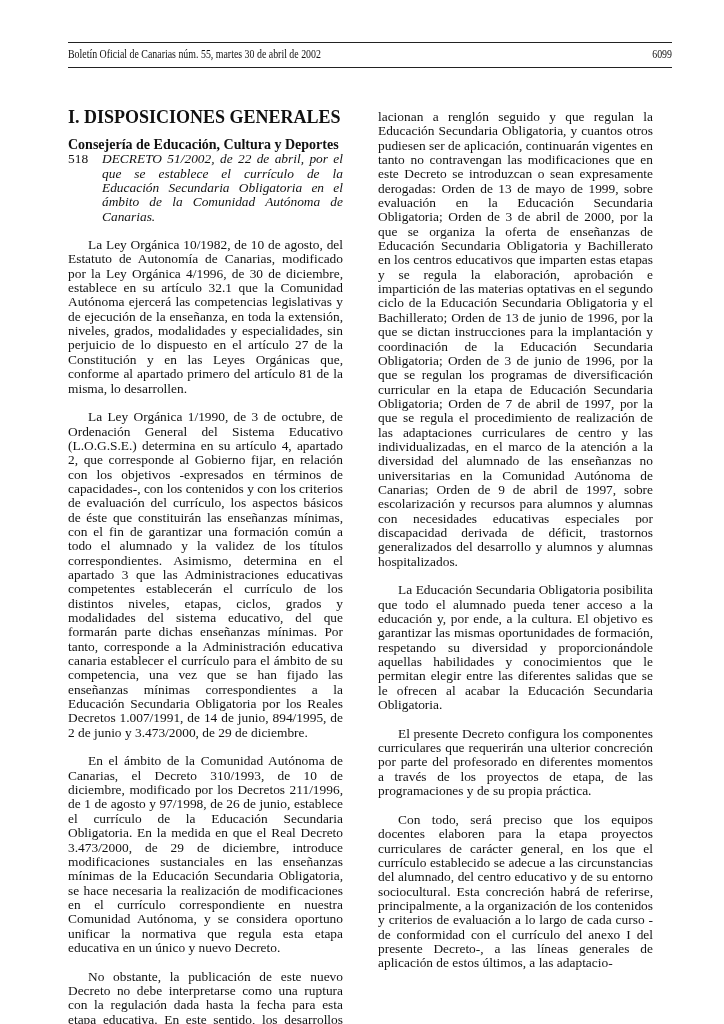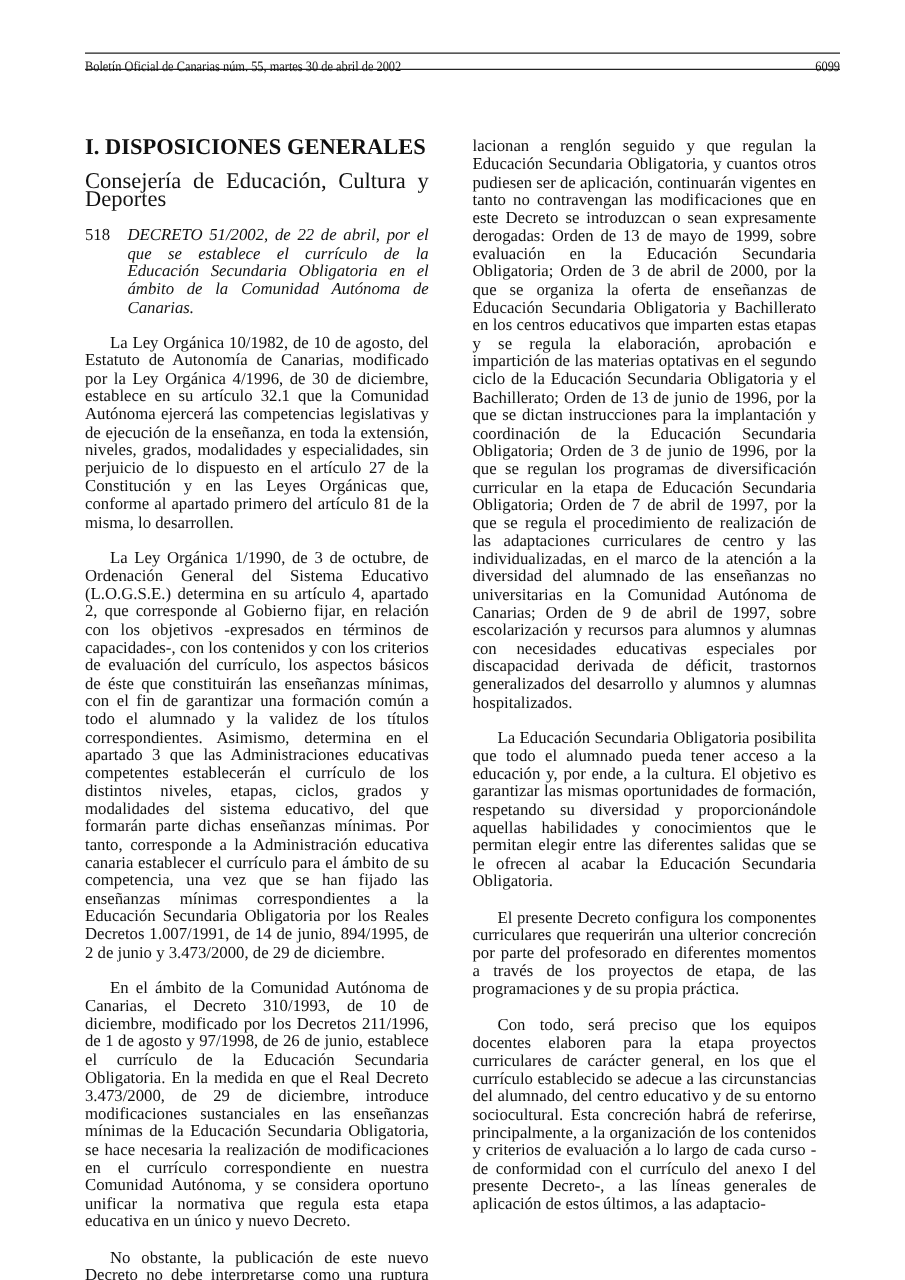--- a/index.html
+++ b/index.html
@@ -1,26 +1,26 @@
 <!DOCTYPE html>
 <html><head>
   <meta charset="utf-8">
   <style>
     html, body { margin: 0; padding: 0; background: #ffffff; }
     body { width: 724px; height: 1024px; position: relative; overflow: hidden;
       font-family: "Liberation Serif", "DejaVu Serif", serif; color: #111; }
-    .header { position: absolute; left: 68px; top: 42px; width: 604px; height: 14px;
+    .header { position: absolute; left: 68px; top: 42px; width: 604px; height: 26px;
       border-top: 1.5px solid #222; border-bottom: 1.5px solid #222; box-sizing: border-box; }
     .header-title { position: absolute; left: 0; top: 5px; font-size: 11.5px; transform: scaleX(0.86); transform-origin: left top; white-space: nowrap; }
     .header-page { position: absolute; right: 0; top: 5px; font-size: 11.5px; transform: scaleX(0.86); transform-origin: right top; }
     .col { position: absolute; top: 106px; width: 275px; font-size: 13.4px; line-height: 14.35px; text-align: justify; }
     .col-left { left: 68px; }
     .col-right { left: 378px; top: 110px; }
     .section-title { font-weight: bold; font-size: 18px; margin: 4px 0 13px 0; }
-    .dept { font-weight: normal; font-size: 18px; line-height: 15px; margin-bottom: 14px; }
+    .dept { font-weight: bold; font-size: 14px; line-height: 15px; }
     .decree { display: flex; margin-bottom: 14px; }
     .decree-num { font-weight: normal; width: 34px; flex: none; }
     .decree-text { font-style: italic; flex: 1; text-align: justify; font-family: Liberation Serif, serif; }
     p { margin: 0 0 14.35px 0; text-indent: 20px; hyphens: manual; }
     p.cont { text-indent: 0; }
   </style>
 </head>
 <body>
 
 <div class="header">

